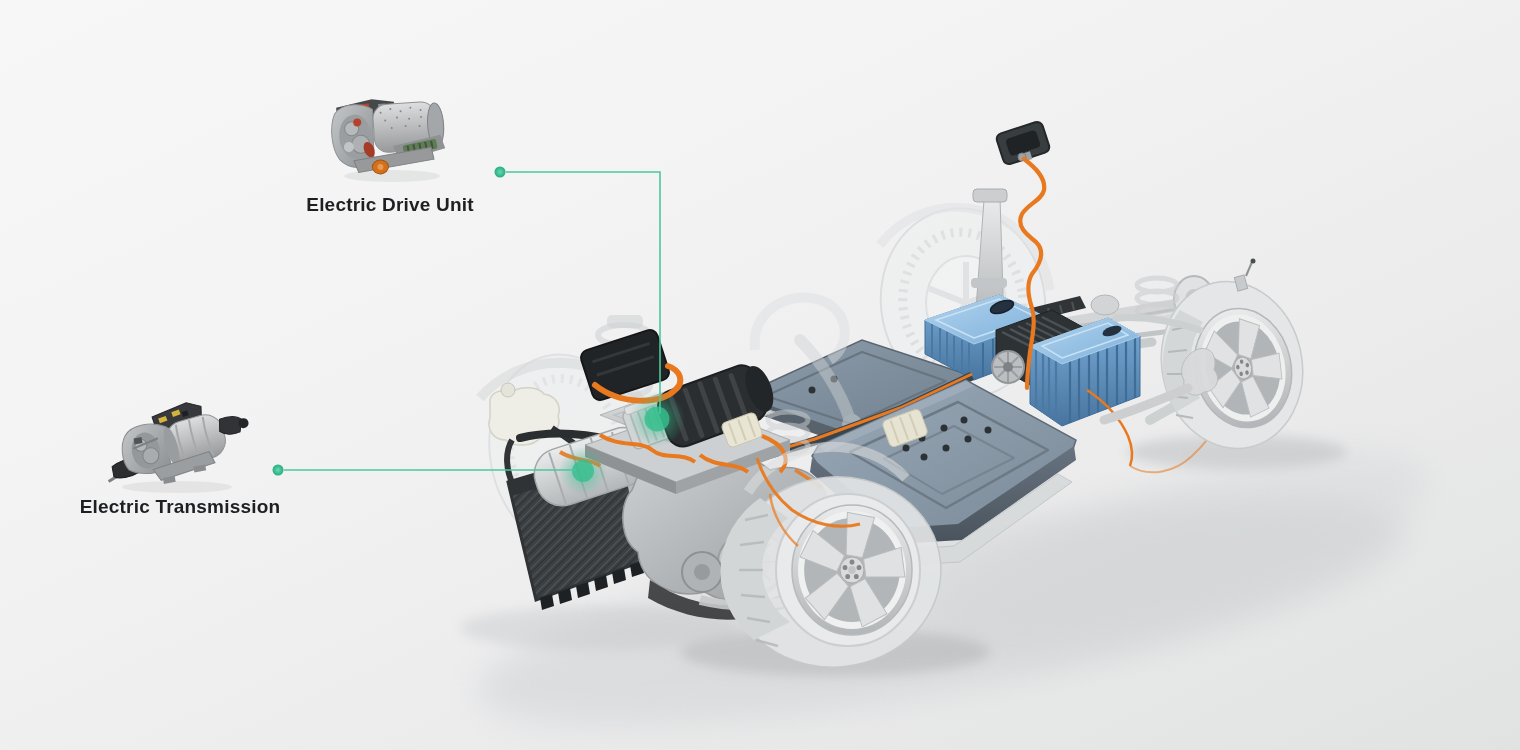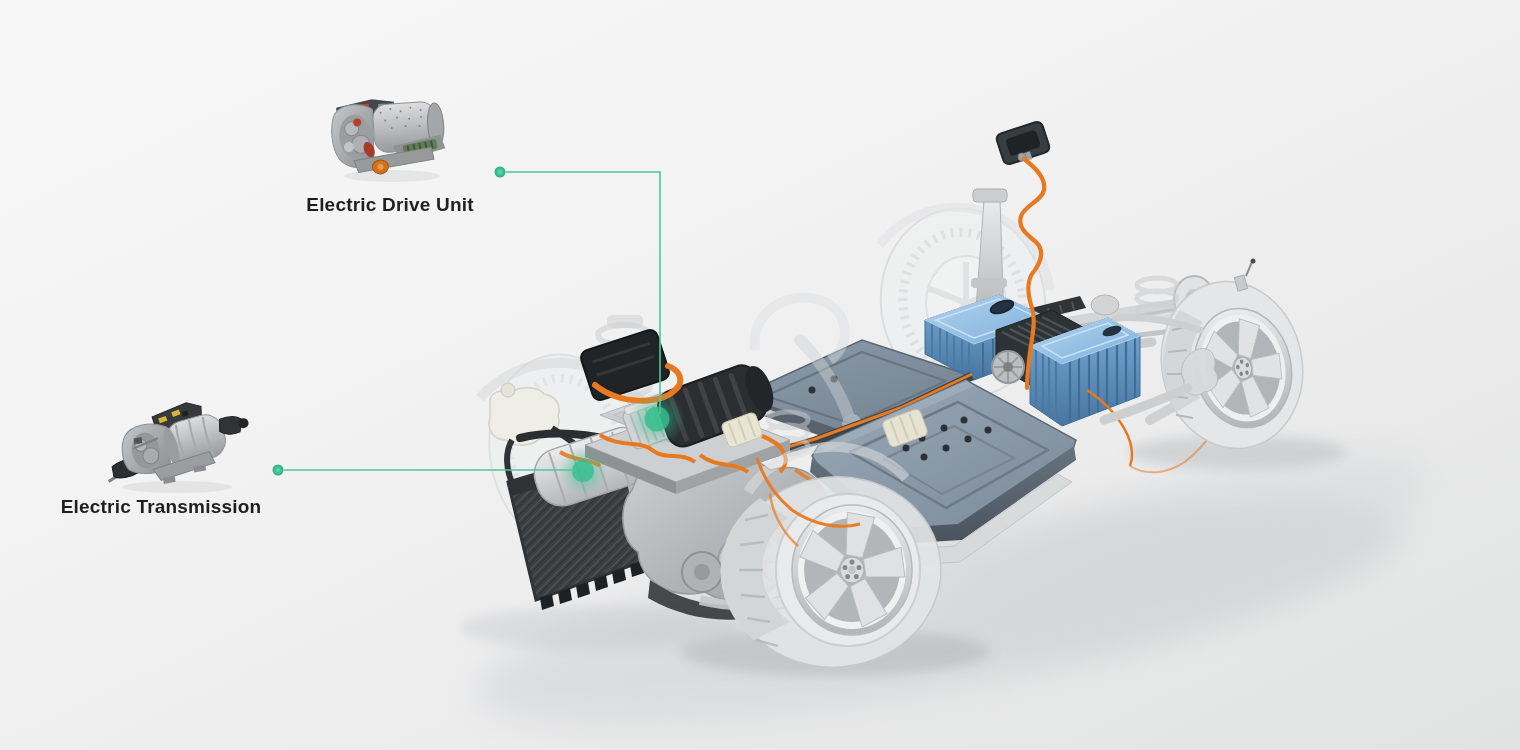--- a/index.html
+++ b/index.html
@@ -11,21 +11,21 @@
   .chassis-svg,.connector-svg{position:absolute;left:0;top:0;width:1520px;height:750px;}
   .connector-svg{pointer-events:none;}
   .callout{position:absolute;margin:0;padding:0;}
   .callout .thumb{display:block;}
   .callout-label{
     position:absolute;transform:translateX(-50%);white-space:nowrap;
     font-size:19px;font-weight:600;letter-spacing:.2px;
     color:var(--label_text,#1d1f21);
   }
   .label-drive{left:390px;top:194px;}
-  .label-trans{left:161px;top:496px;}
+  .label-trans{left:180px;top:496px;}
   .thumb-drive{left:322px;top:82px;}
   .thumb-trans{left:97px;top:391px;}
 </style>
 </head>
 <body>
 
 <div class="stage">
 
   <svg class="chassis-svg" viewBox="0 0 1520 750" aria-hidden="true">
     <defs>

